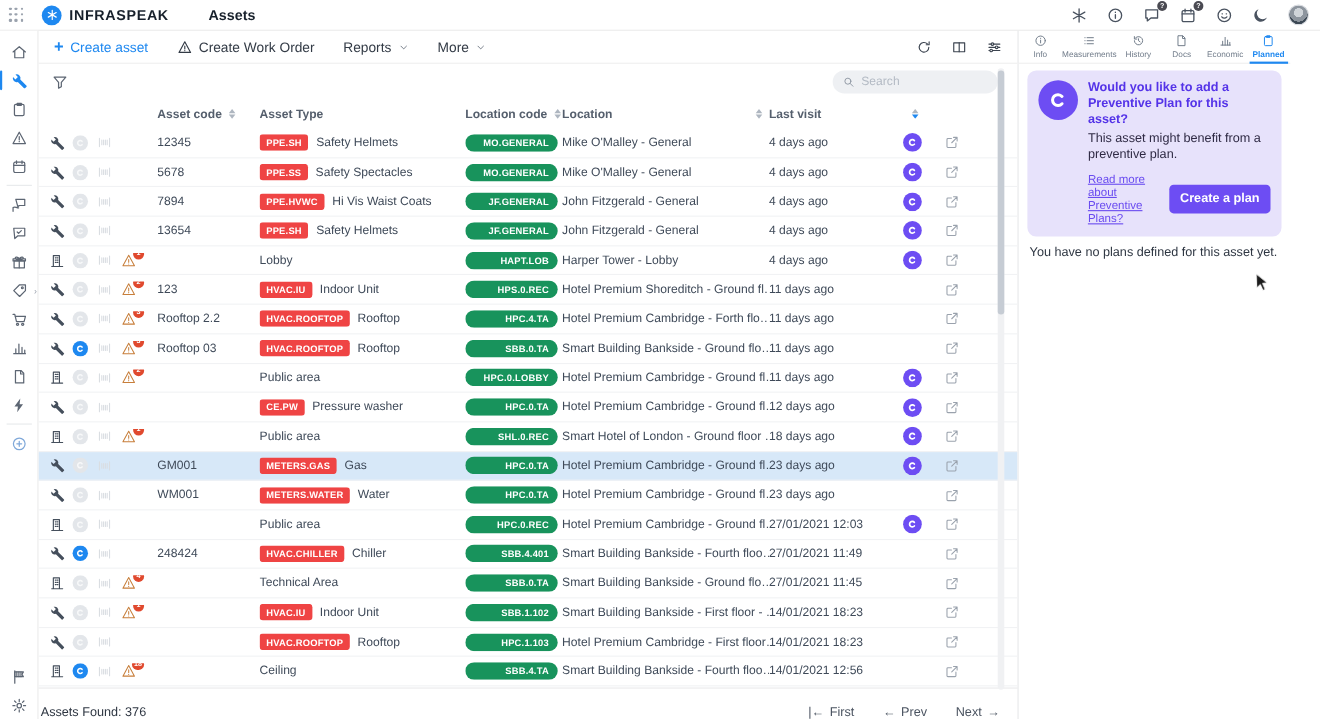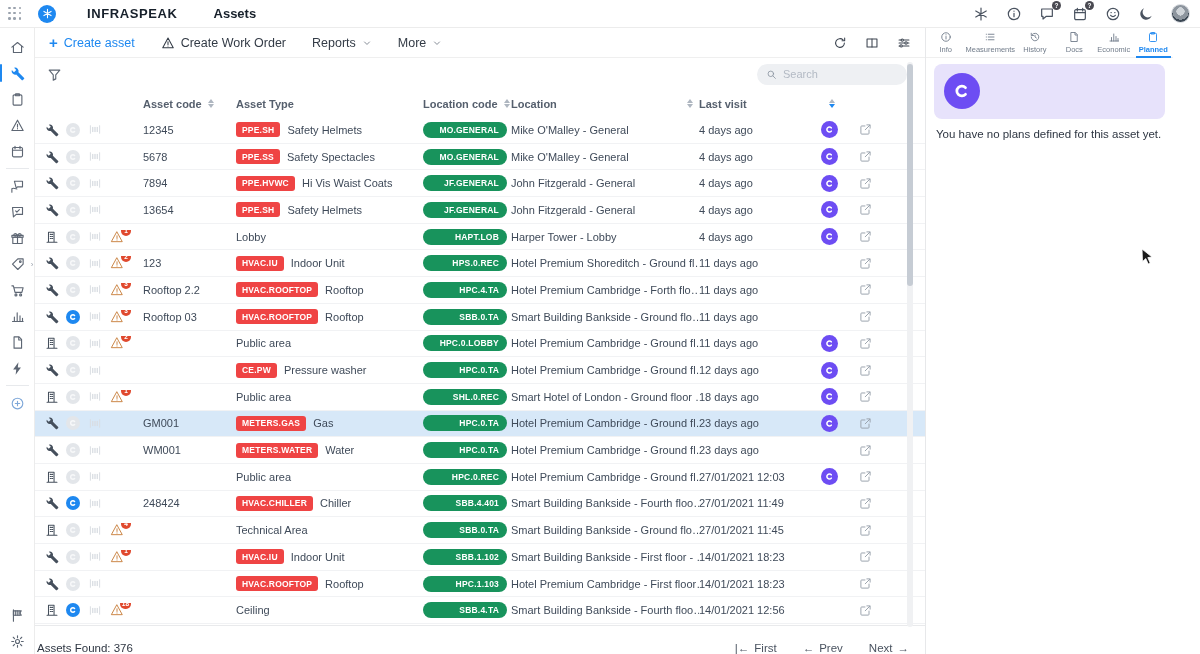--- a/index.html
+++ b/index.html
@@ -4,21 +4,21 @@
 <style>
   * { margin:0; padding:0; box-sizing:border-box; }
   html,body { width:1200px; height:654px; background:#fff; font-family:"Liberation Sans", sans-serif; color:#3f4a59; overflow:hidden; }
   svg.ic { stroke:currentColor; fill:none; stroke-width:1.8; stroke-linecap:round; stroke-linejoin:round; display:block; }
 
   
   .topbar { height:28px; display:flex; align-items:center; border-bottom:1px solid #ececec; padding:0 10px 0 8px; background:#fff; }
   .grid9 { width:14px; height:14px; display:grid; grid-template-columns:repeat(3,1fr); gap:2px; margin-right:16px; }
   .grid9 i { width:2.5px; height:2.5px; border-radius:50%; background:#9aa2ad; }
   .logo { width:18px; height:18px; border-radius:50%; background:#1e88f0; color:#fff; display:flex; align-items:center; justify-content:center; margin-right:7px; }
-  .brand { font-weight:bold; font-size:13px; letter-spacing:0.6px; color:#17202b;margin-left:24px; }
+  .brand { font-weight:bold; font-size:13px; letter-spacing:0.6px; color:#17202b; }
   .page-title { font-weight:bold; font-size:13px; color:#17202b; margin-left:36px; }
   .top-icons { margin-left:auto; display:flex; align-items:center; gap:17px; color:#4a5360; }
   .top-ic { position:relative; width:16px; height:16px; display:flex; align-items:center; justify-content:center; }
   .qbadge { position:absolute; top:-5px; right:-6px; width:9px; height:9px; background:#4a4a52; color:#fff; border-radius:50%; font-size:6.5px; line-height:9px; text-align:center; font-weight:bold; }
   .avatar { width:19px; height:19px; border-radius:50%; background:radial-gradient(circle at 50% 38%, #cfd4d9 0 30%, #8d959e 31% 60%, #3c4854 61%); border:1px solid #d8dbe0; }
 
   
   .app { display:flex; height:626px; }
   .rail { width:35px; border-right:1px solid #ececec; display:flex; flex-direction:column; align-items:center; padding-top:6px; background:#fff; }
   .rail-item { position:relative; width:35px; height:26px; display:flex; align-items:center; justify-content:center; color:#5d6673; }
@@ -1236,20 +1236,28 @@
           </svg>
           <span>Planned</span>
         </div>
       </div>
     <div class="callout">
       <span class="big-c">
           <svg class="ic">
             <use href="#i-c-arc"></use>
           </svg>
         </span>
+      <div style="flex:1">
+        <div class="callout-title">Would you like to add a Preventive Plan for this asset?</div>
+        <div class="callout-body">This asset might benefit from a preventive plan.</div>
+        <div class="callout-foot">
+          <span class="callout-link">Read more about Preventive Plans?</span>
+          <button class="btn-purple">Create a plan</button>
+        </div>
+      </div>
     </div>
     <div class="empty-note">You have no plans defined for this asset yet.</div>
   </div>
 </div>
 
 <svg class="cursor" viewBox="0 0 13 18">
   <path d="M1 1 L11 9 L6.8 9.6 L9.2 15 L7.2 16 L4.8 10.6 L1.5 13.6 Z" fill="#1b1b1b" stroke="#fff" stroke-width="0.8"></path>
 </svg>
 
 </body></html>

